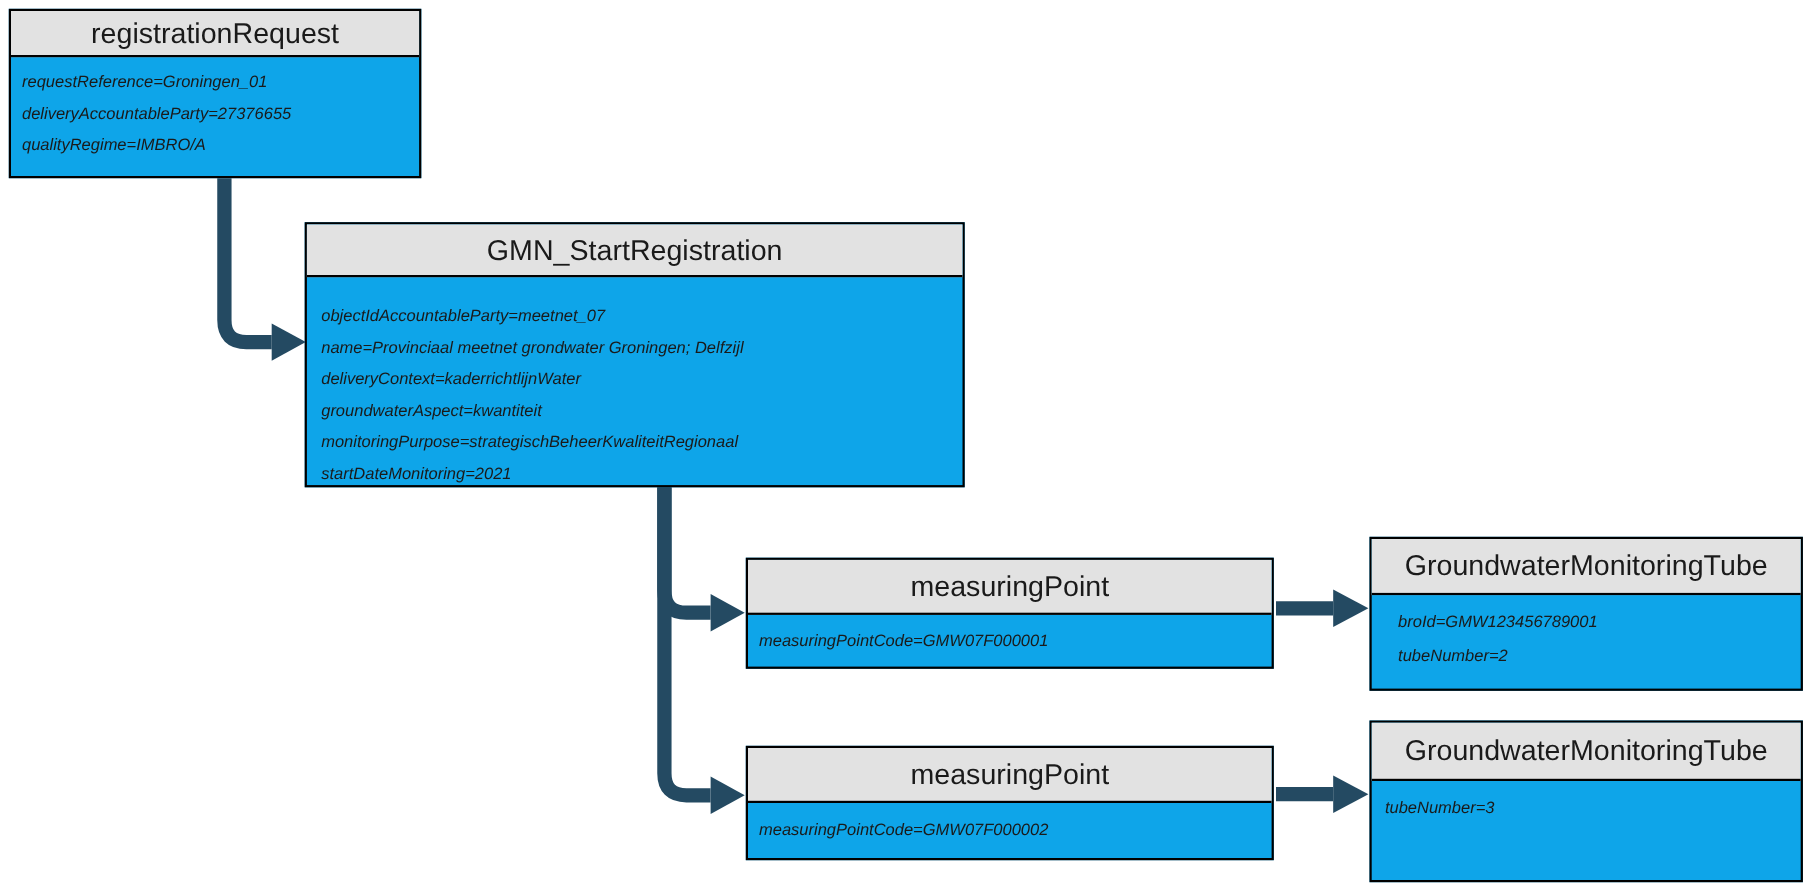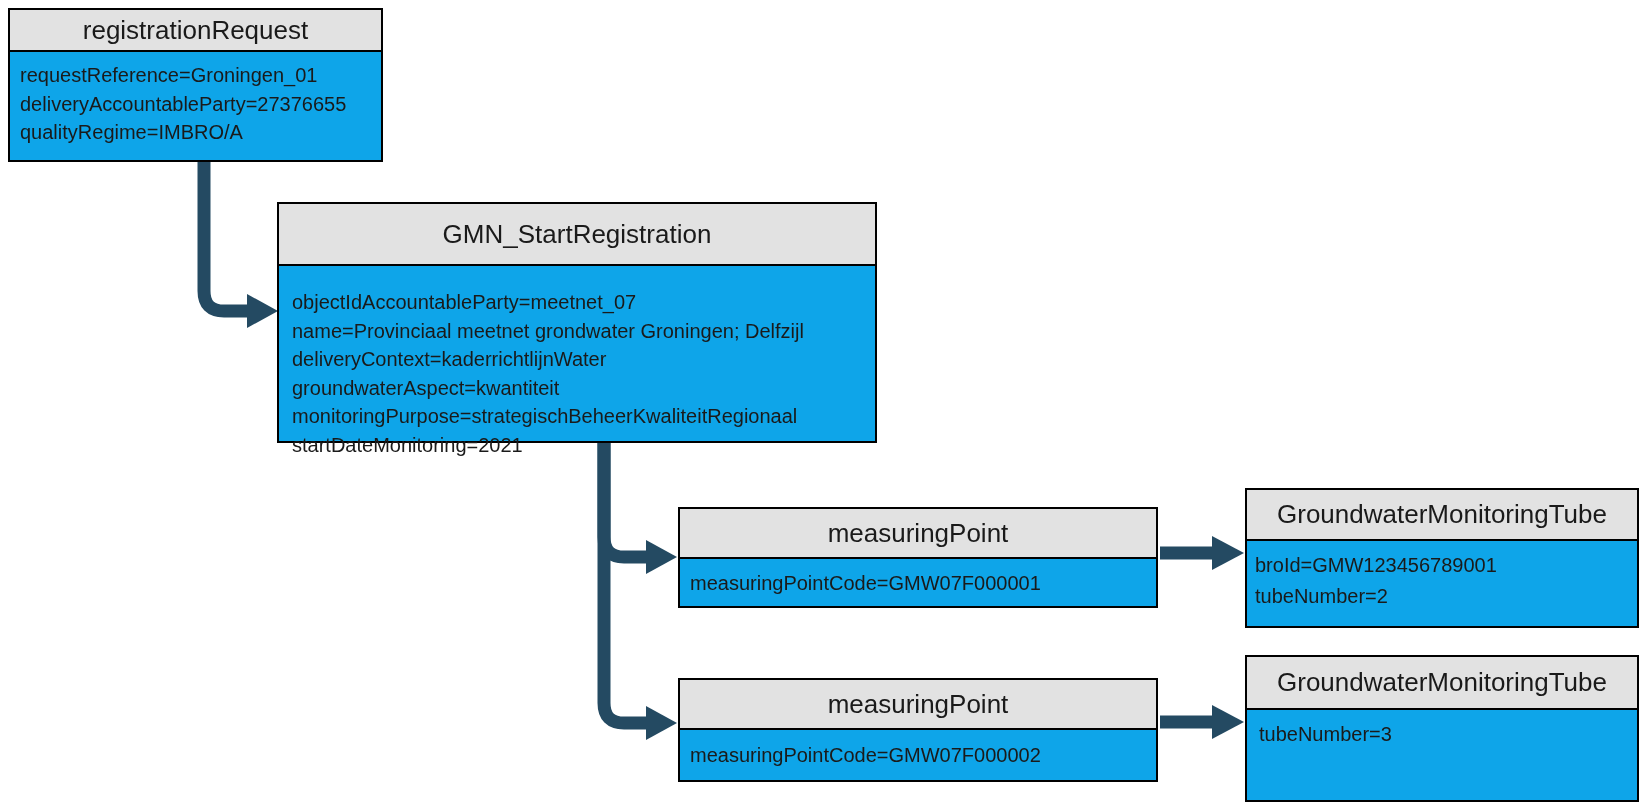--- a/index.html
+++ b/index.html
@@ -46,40 +46,41 @@
     border-bottom: 2px solid var(--border-color);
     display: flex;
     align-items: center;
     justify-content: center;
     font-size: 26px;
     white-space: nowrap;
     overflow: hidden;
   }
   .node-body {
     padding: 9px 10px 0 10px;
-    font-size: 20px;
+    font-size: 15px;
     line-height: 28.5px;
     white-space: nowrap;
     overflow: hidden;
+    font-style: italic;
   }
   
   .node-a  { left: 8px;    top: 8px;   width: 375px; height: 154px; }
   .node-a  .node-header { height: 42px; }
   .node-b  { left: 277px;  top: 202px; width: 600px; height: 241px; }
-  .node-b  .node-header { height: 62px; }
+  .node-b  .node-header { height: 48px; }
   .node-b  .node-body   { padding-left: 13px; padding-top: 10px; margin-top: 12px; }
   .node-c1 { left: 678px;  top: 507px; width: 480px; height: 101px; }
   .node-c1 .node-header { height: 50px; }
   .node-c1 .node-body   { padding-top: 10px; }
   .node-c2 { left: 678px;  top: 678px; width: 480px; height: 104px; }
   .node-c2 .node-header { height: 50px; }
   .node-c2 .node-body   { padding-top: 11px; }
   .node-d1 { left: 1245px; top: 488px; width: 394px; height: 140px; }
   .node-d1 .node-header { height: 51px; }
-  .node-d1 .node-body   { padding-left: 8px; line-height: 31px; }
+  .node-d1 .node-body   { padding-left: 24px; line-height: 31px; }
   .node-d2 { left: 1245px; top: 655px; width: 394px; height: 147px; }
   .node-d2 .node-header { height: 53px; }
   .node-d2 .node-body   { padding-left: 12px; line-height: 31px; }
 </style>
 </head>
 <body>
 
 <div class="canvas">
 
   <svg class="connectors" viewBox="0 0 1646 806" xmlns="http://www.w3.org/2000/svg">

